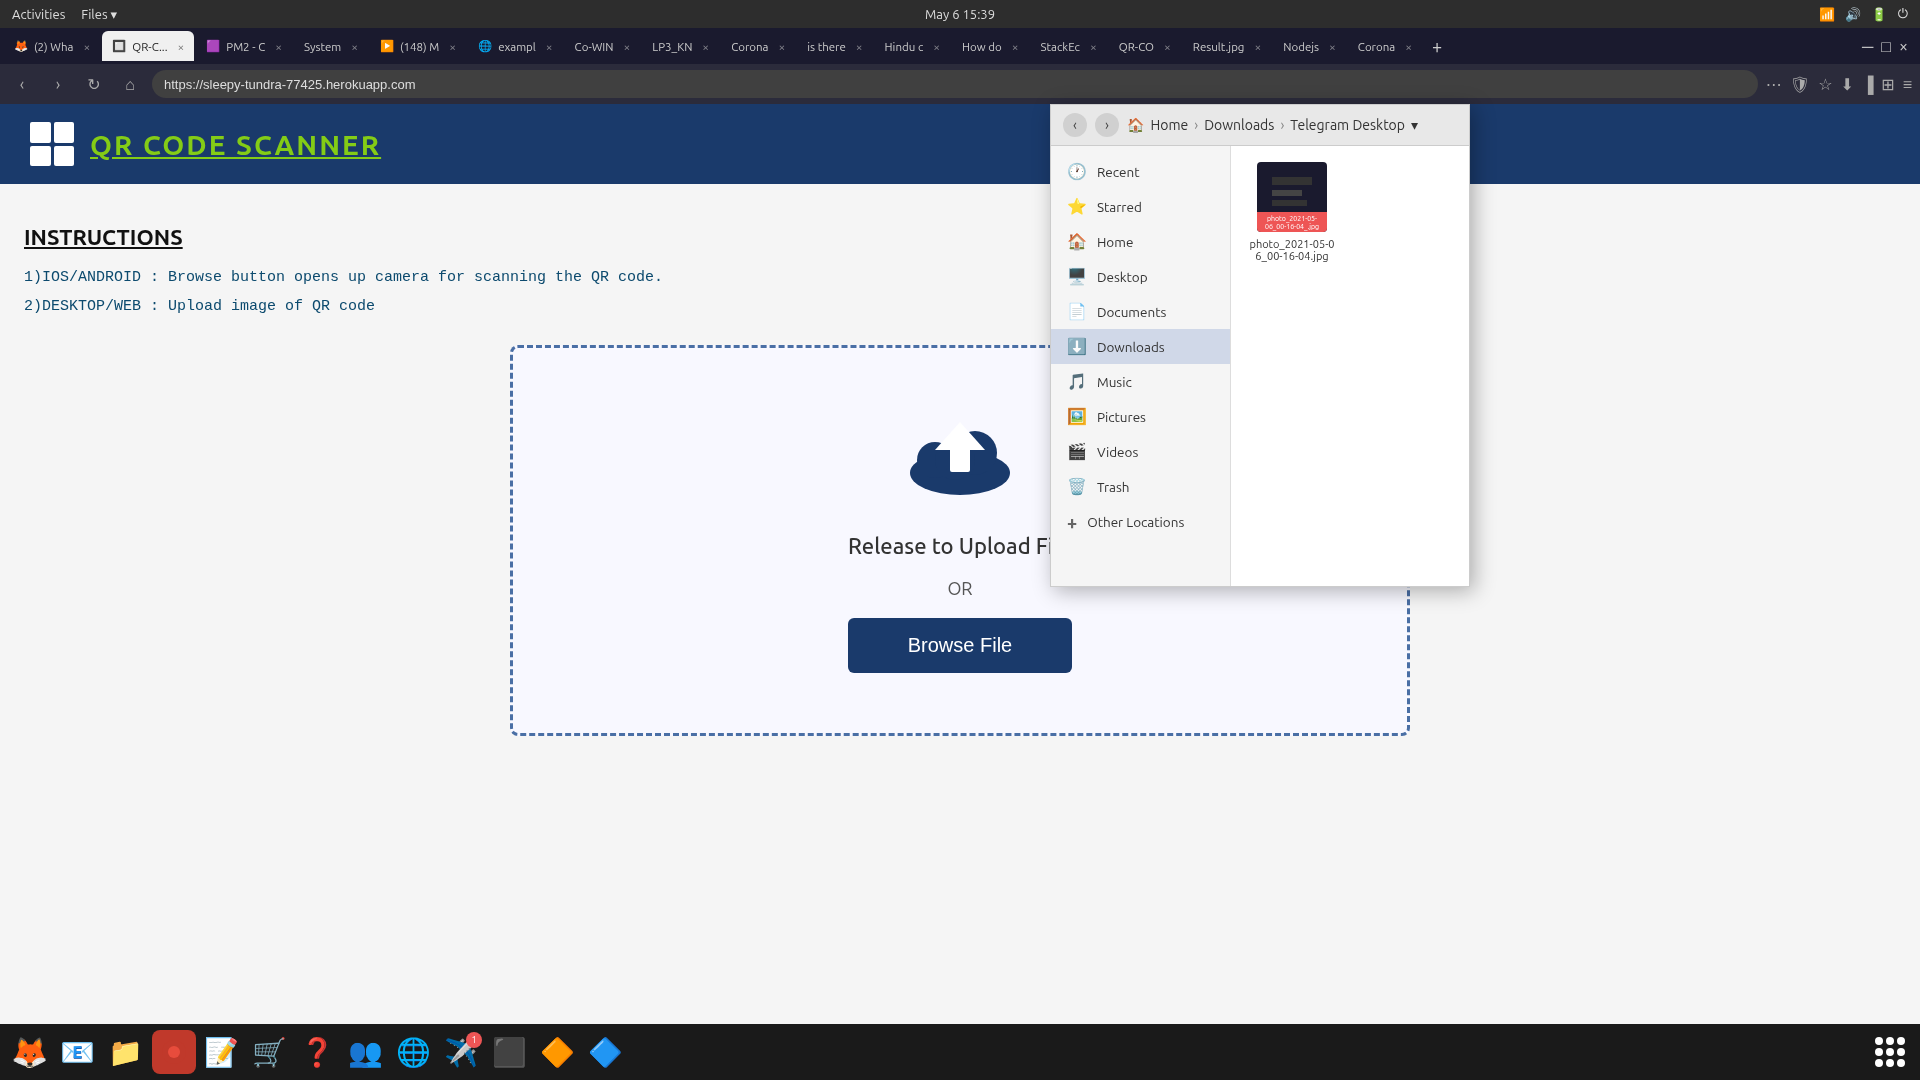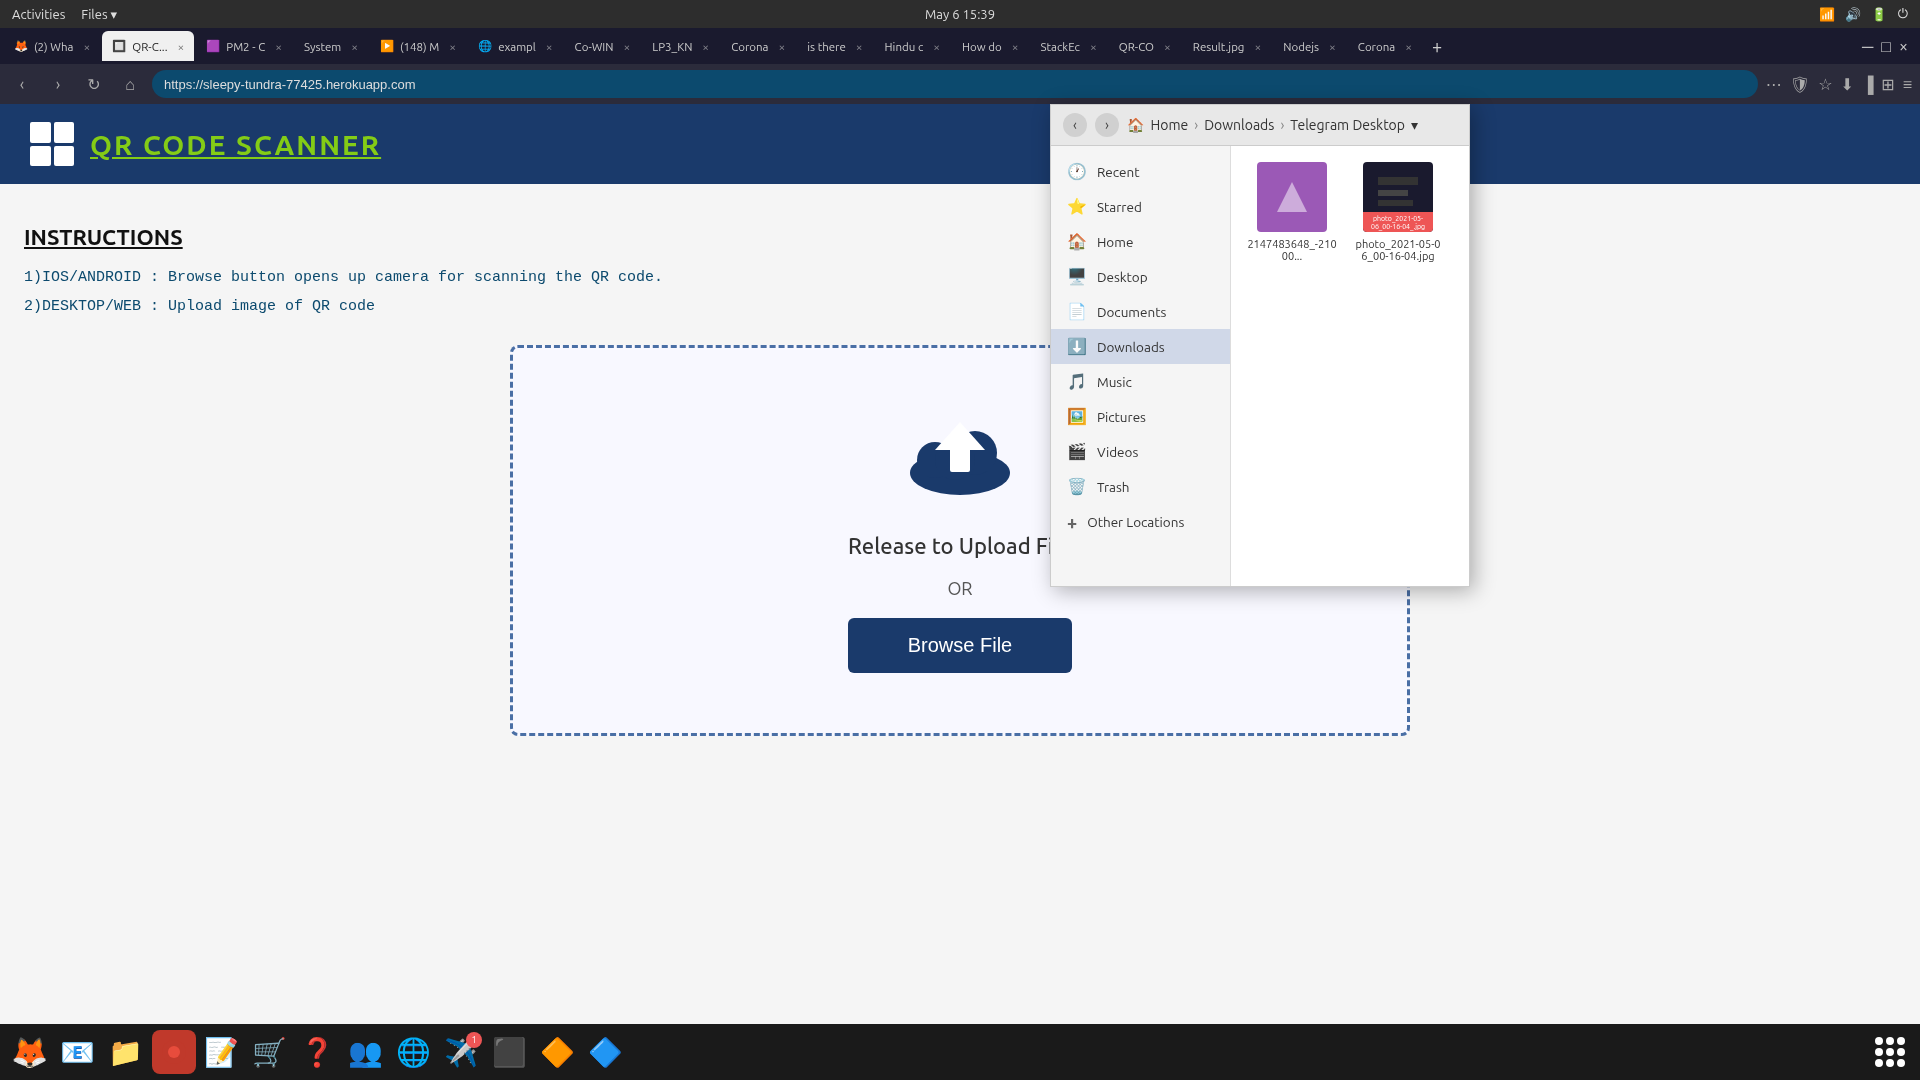--- a/index.html
+++ b/index.html
@@ -65,21 +65,21 @@
       width: 28px; height: 28px;
       border-radius: 50%;
       display: flex; align-items: center; justify-content: center;
       color: #aaa;
       cursor: pointer;
       font-size: 16px;
     }
     .address-input {
       flex: 1;
       height: 28px;
-      background: #0c4a6e;
+      background: #404040;
       border: none;
       border-radius: 14px;
       color: #ddd;
       font-size: 13px;
       padding: 0 12px;
       outline: none;
     }
     .address-right { display: flex; gap: 8px; align-items: center; color: #aaa; font-size: 16px; }
 
     
@@ -585,29 +585,20 @@
         <span>Trash</span>
       </div>
       <div class="fp-sidebar-item">
         <span class="fp-sidebar-icon" style="font-size:18px;font-weight:bold;color:#666;">+</span>
         <span>Other Locations</span>
       </div>
     </div>
 
     <div class="fp-content">
 
-      <div class="fp-file-item">
-        <div class="fp-file-thumb purple">
-          <svg width="50" height="50" viewBox="0 0 50 50">
-            <rect width="50" height="50" fill="#9b59b6"></rect>
-            <polygon points="10,40 25,10 40,40" fill="rgba(255,255,255,0.5)"></polygon>
-          </svg>
-        </div>
-        <div class="fp-file-name">2147483648_-21000...</div>
-      </div>
 
       <div class="fp-file-item">
         <div class="fp-file-thumb dark" style="position:relative;">
           <svg width="50" height="50" viewBox="0 0 50 50">
             <rect width="50" height="50" fill="#1a1a2e"></rect>
             <rect x="5" y="5" width="40" height="8" fill="#333"></rect>
             <rect x="5" y="18" width="30" height="6" fill="#444"></rect>
             <rect x="5" y="28" width="35" height="6" fill="#333"></rect>
           </svg>
           <div class="fp-file-label-orange" style="position:absolute;bottom:0;left:0;right:0;background:#e55;color:white;font-size:7px;text-align:center;padding:2px;">photo_2021-05-06_00-16-04_.jpg</div>

